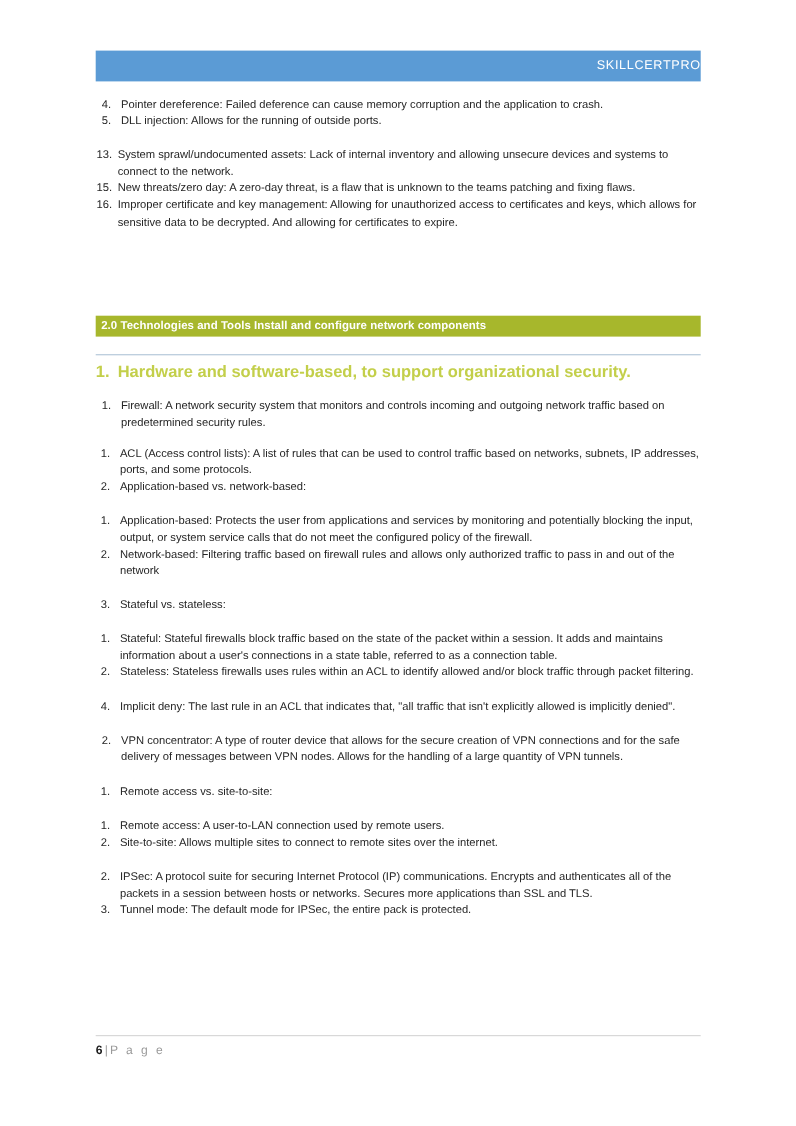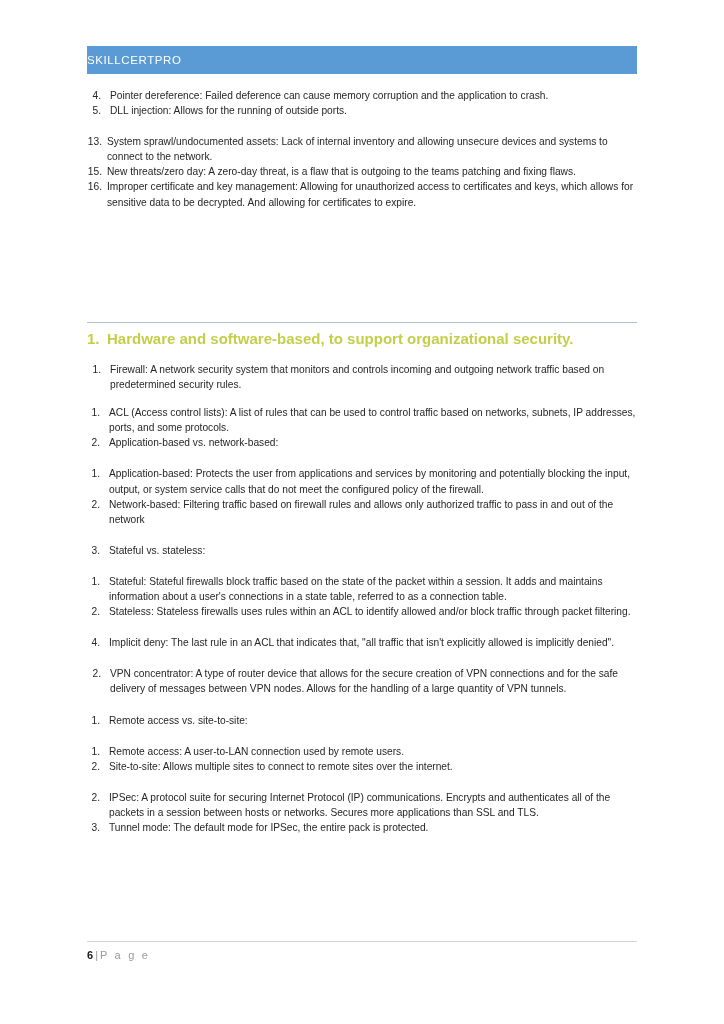--- a/index.html
+++ b/index.html
@@ -27,21 +27,21 @@
   
   .header-banner {
     position: absolute;
     left: 87px;
     top: 46px;
     width: 550px;
     height: 28px;
     background: #5B9BD5;
     display: flex;
     align-items: center;
-    justify-content: flex-start;
+    justify-content: flex-end;
   }
   .header-banner-title {
     color: #ffffff;
     font-size: 11.5px;
     letter-spacing: 0.6px;
     font-weight: 400;
   }
 
   
   .content {
@@ -204,29 +204,32 @@
 
     <div class="gap-lg"></div>
 
     <ol class="lvl lvl1">
       <li class="item">
         <span class="num">13.</span>
         <span class="txt">System sprawl/undocumented assets: Lack of internal inventory and allowing unsecure devices and systems to connect to the network.</span>
       </li>
       <li class="item">
         <span class="num">15.</span>
-        <span class="txt">New threats/zero day: A zero-day threat, is a flaw that is outgoing to the teams patching and fixing flaws.</span>
+        <span class="txt">New threats/zero day: A zero-day threat, is a flaw that is unknown to the teams patching and fixing flaws.</span>
       </li>
       <li class="item">
         <span class="num">16.</span>
         <span class="txt">Improper certificate and key management: Allowing for unauthorized access to certificates and keys, which allows for sensitive data to be decrypted. And allowing for certificates to expire.</span>
       </li>
     </ol>
   </div>
 
+  <div class="section-bar">
+    <span class="section-bar-title">2.0 Technologies and Tools Install and configure network components</span>
+  </div>
 
   <div class="hrule"></div>
 
   <div class="subhead-row">
     <span class="num">1.</span><span class="txt">Hardware and software-based, to support organizational security.</span>
   </div>
 
   <div class="content-lower">
 
     <ol class="lvl lvl2">

